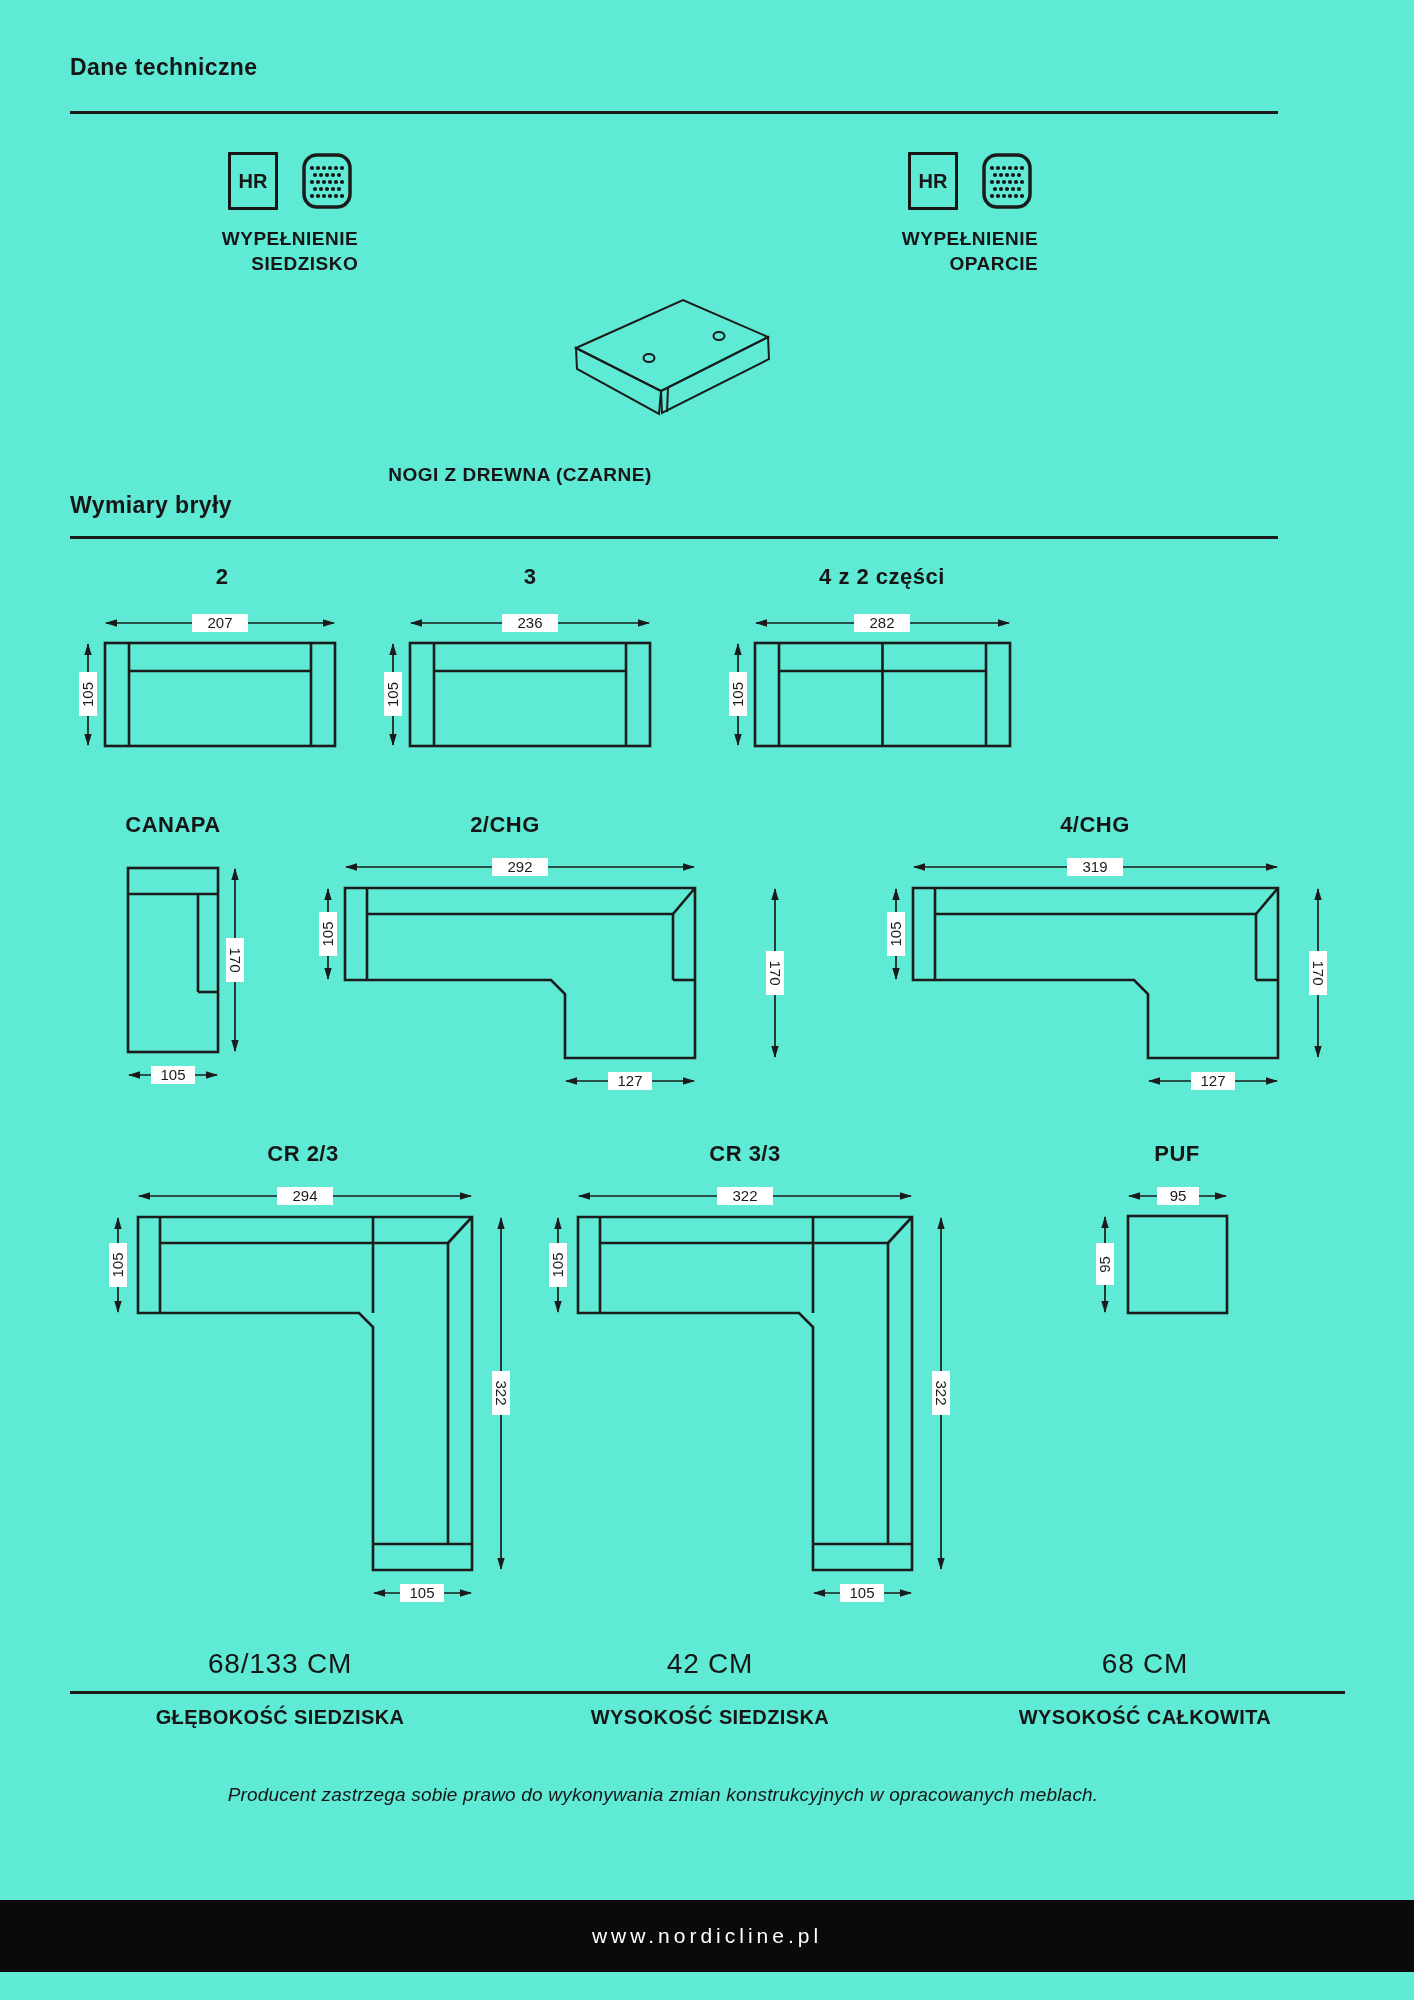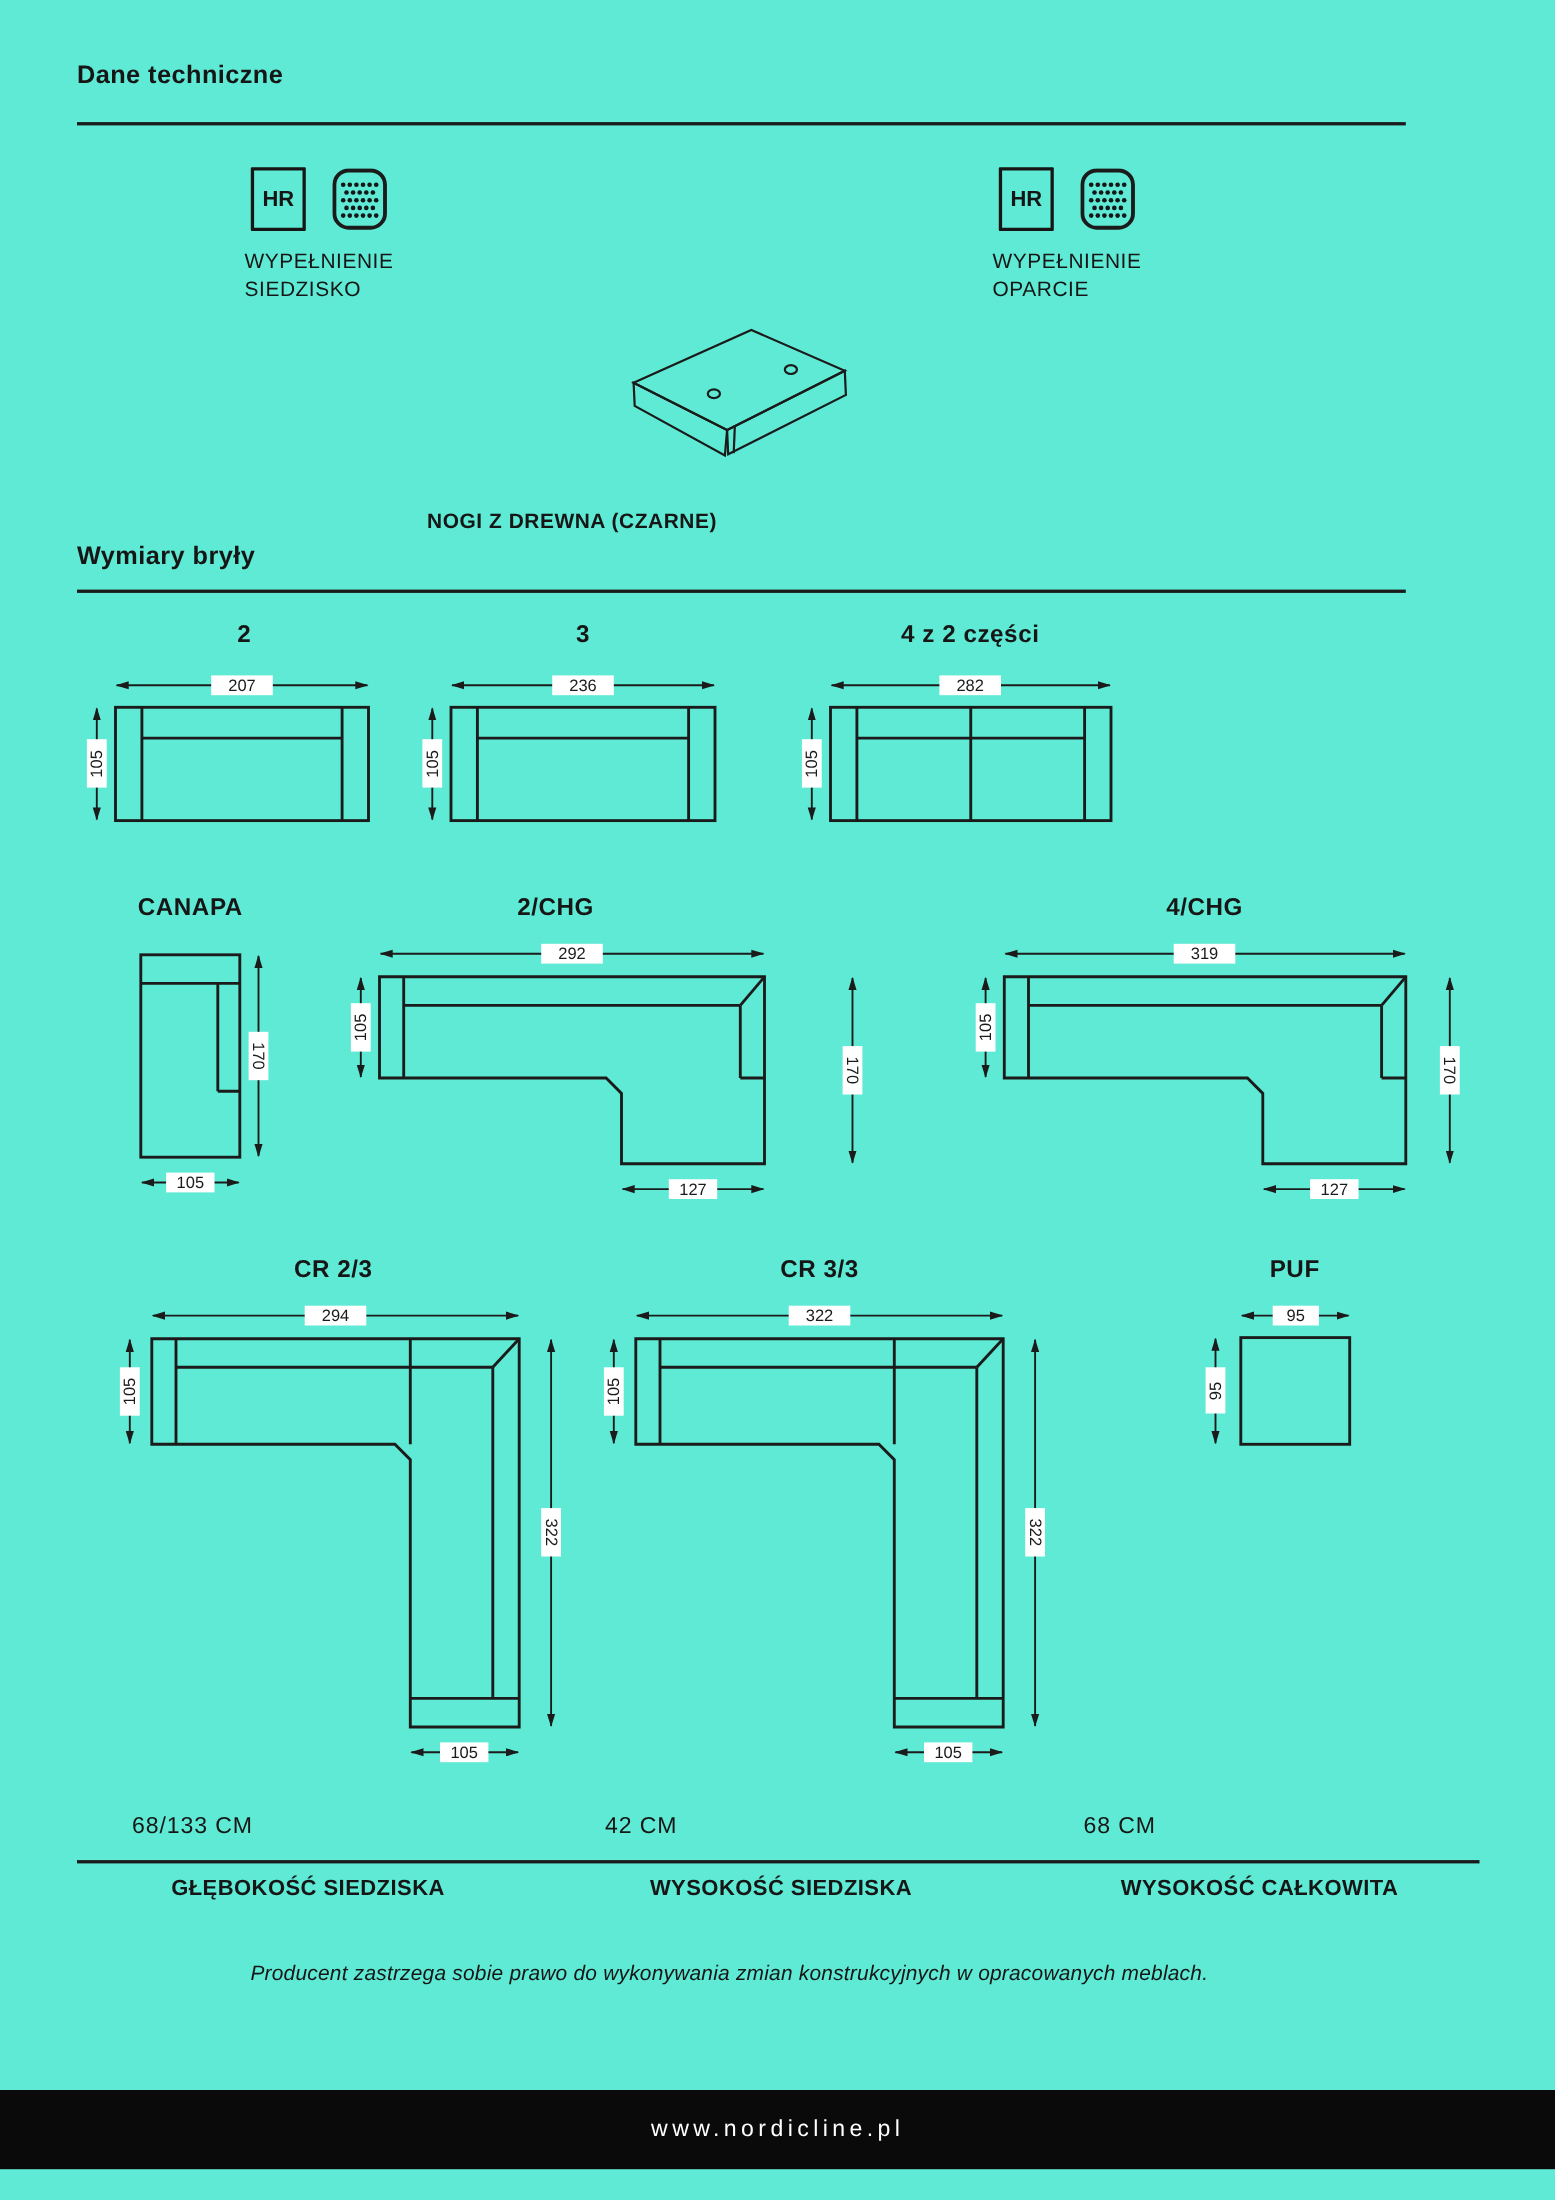--- a/index.html
+++ b/index.html
@@ -8,29 +8,29 @@
   .abs{position:absolute;}
   .h1{font-size:23px;font-weight:700;letter-spacing:.4px;}
   .rule{position:absolute;height:3px;background:#1b1b1b;}
   .dg-title{position:absolute;width:240px;text-align:center;font-size:22px;font-weight:700;letter-spacing:.5px;}
   .center-text{position:absolute;left:0;width:1326px;text-align:center;font-style:italic;}
   
   .fill-group{position:absolute;width:220px;display:flex;flex-direction:column;align-items:center;}
   .badge-row{display:flex;gap:24px;align-items:center;}
   .hr-badge{width:44px;height:52px;border:3.5px solid #161616;border-radius:1px;
             display:flex;align-items:center;justify-content:center;font-size:20px;font-weight:700;}
-  .fill-label{margin-top:16px;text-align:left;font-size:19px;font-weight:400;letter-spacing:.5px;line-height:25px;}
+  .fill-label{margin-top:16px;text-align:right;font-size:19px;font-weight:700;letter-spacing:.5px;line-height:25px;}
   
   .shape{fill:none;stroke:#1b1b1b;stroke-width:2.6;stroke-linejoin:miter;}
   .thin{fill:none;stroke:#1b1b1b;stroke-width:2;}
   .dim{stroke:#1b1b1b;stroke-width:1.7;fill:none;}
   .gap{fill:#ffffff;}
   .dimtxt{font-family:"Liberation Sans",sans-serif;font-size:15px;fill:#1b1b1b;}
   
-  .stat-val{position:absolute;width:320px;text-align:left;font-size:21px;letter-spacing:.8px;}
+  .stat-val{position:absolute;width:320px;text-align:center;font-size:28px;letter-spacing:.8px;}
   .stat-label{position:absolute;width:360px;text-align:center;font-size:20px;font-weight:700;letter-spacing:.4px;}
   .disclaimer{font-size:19px;letter-spacing:.2px;}
   #footer{position:absolute;left:0;top:1900px;width:1414px;height:72px;background:#0a0a0a;
           display:flex;align-items:center;justify-content:center;}
   #footer .url{color:#ffffff;font-size:21px;letter-spacing:4px;}
 </style>
 </head>
 <body>
 
 <div id="page">

